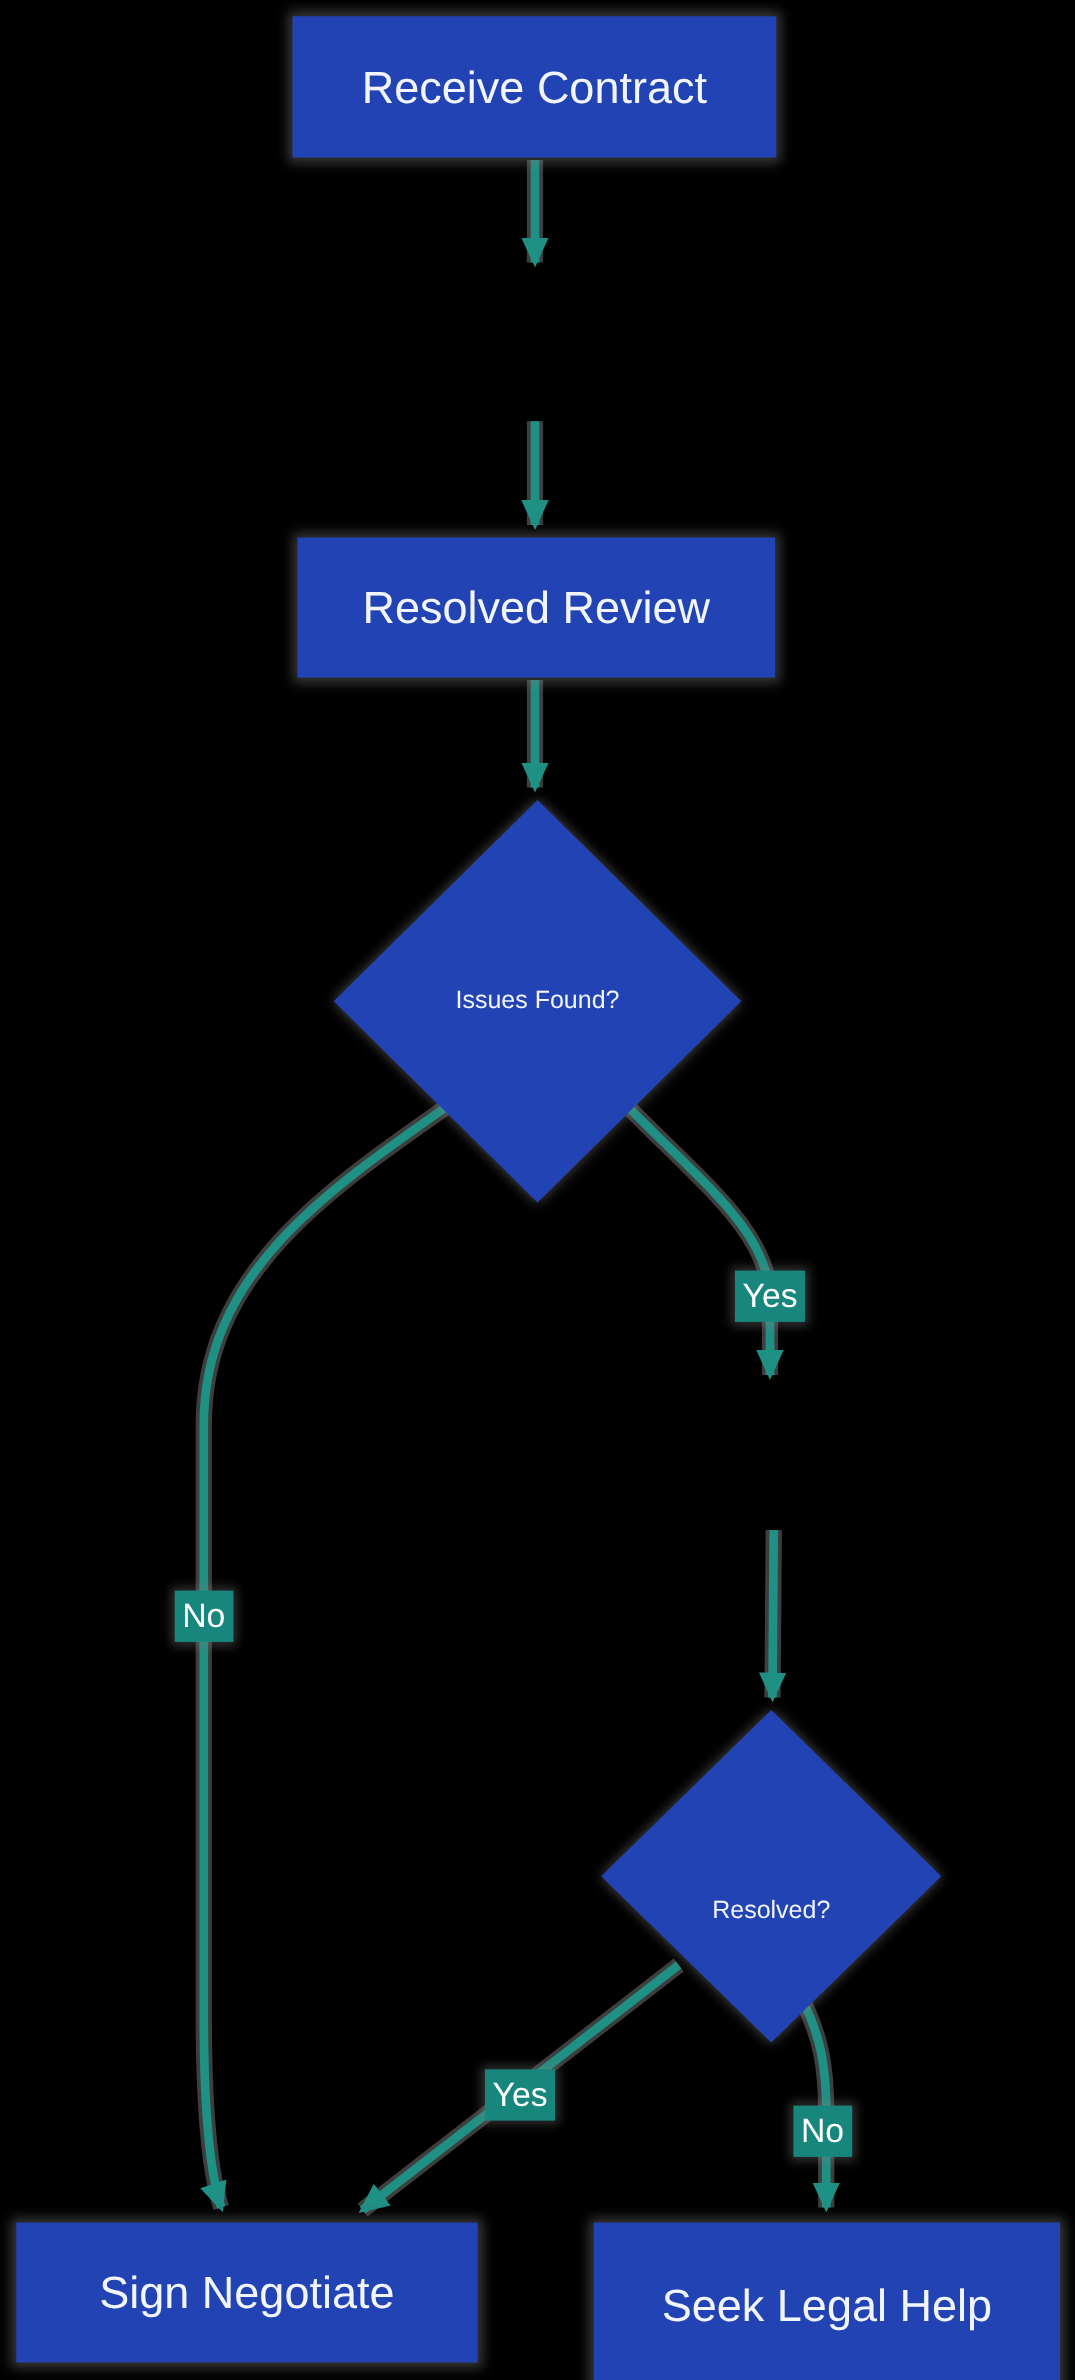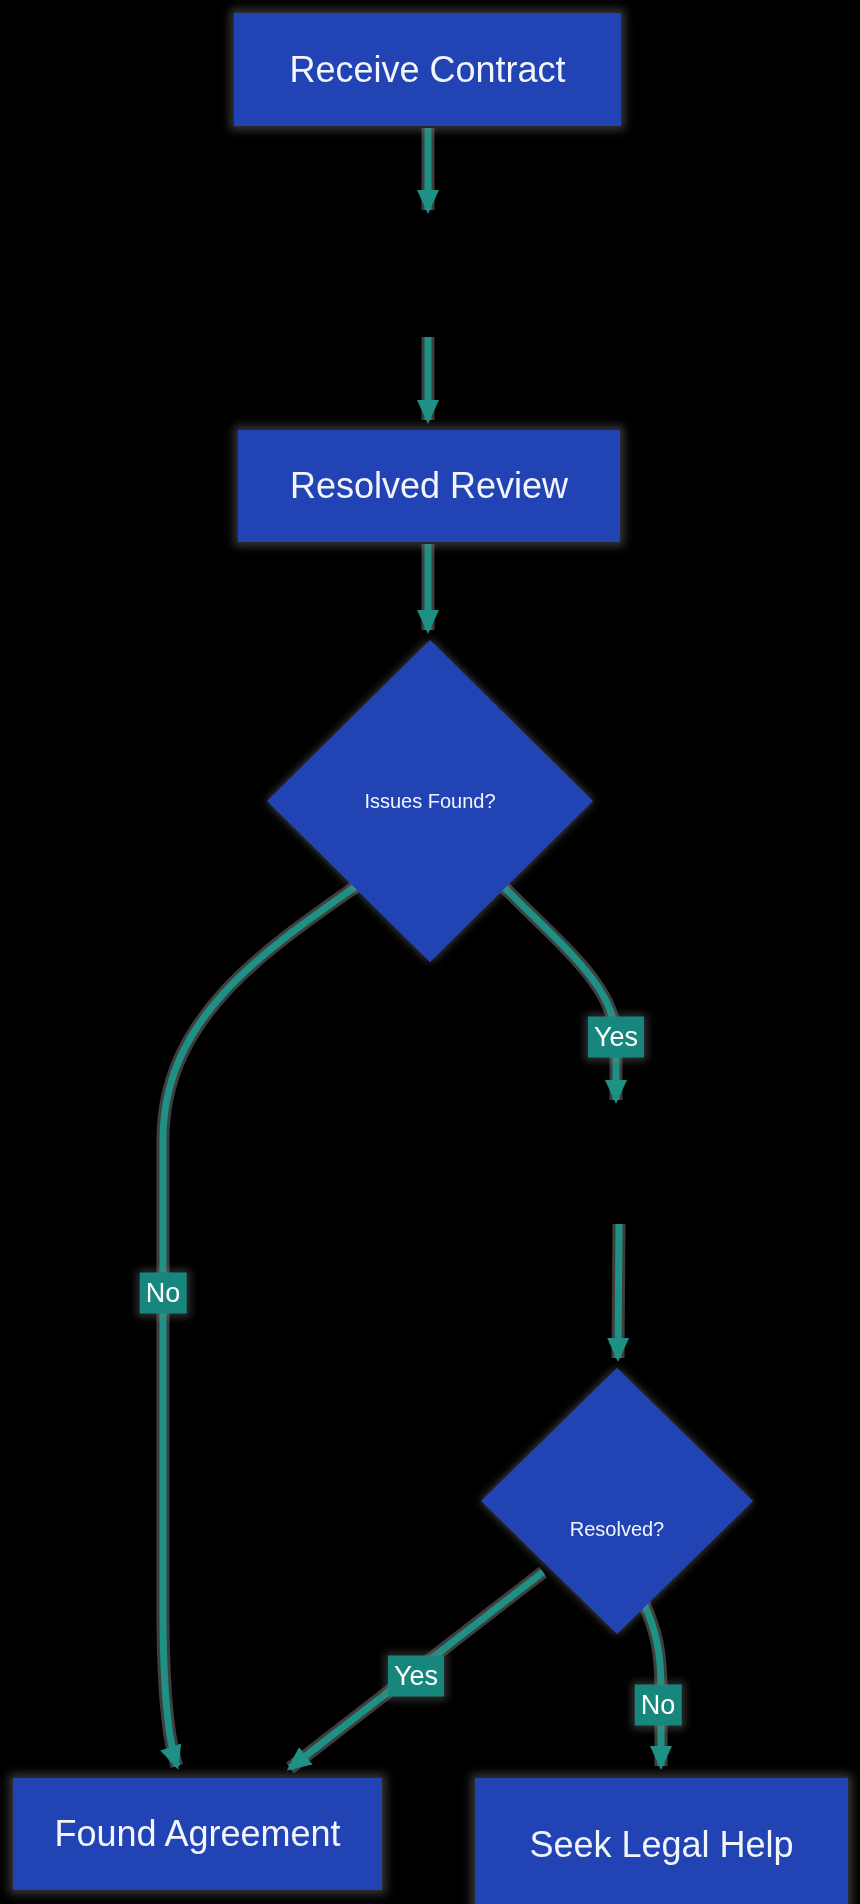--- a/index.html
+++ b/index.html
@@ -71,21 +71,21 @@
     <polygon class="diamond" points="430,640 593,801 430,962 267,801"></polygon>
     <polygon class="diamond" points="617,1368 753,1501 617,1634 481,1501"></polygon>
   </svg>
 
   <div class="node" style="left:234px;top:13px;width:387px;height:113px;">Receive Contract</div>
 
 
   <div class="node" style="left:238px;top:430px;width:382px;height:112px;">Resolved Review</div>
 
 
-  <div class="node" style="left:13px;top:1778px;width:369px;height:112px;">Found Agreement</div>
+  <div class="node" style="left:13px;top:1778px;width:369px;height:112px;">Sign Negotiate</div>
 
   <div class="node" style="left:475px;top:1778px;width:373px;height:134px;">Seek Legal Help</div>
 
   <div class="diamond-label" style="left:430px;top:801px;">Issues Found?</div>
 
   <div class="diamond-label" style="left:617px;top:1501px;margin-top:28px;">Resolved?</div>
 
   <div class="edge-label" style="left:616px;top:1037px;">Yes</div>
 
   <div class="edge-label" style="left:163px;top:1293px;">No</div>

